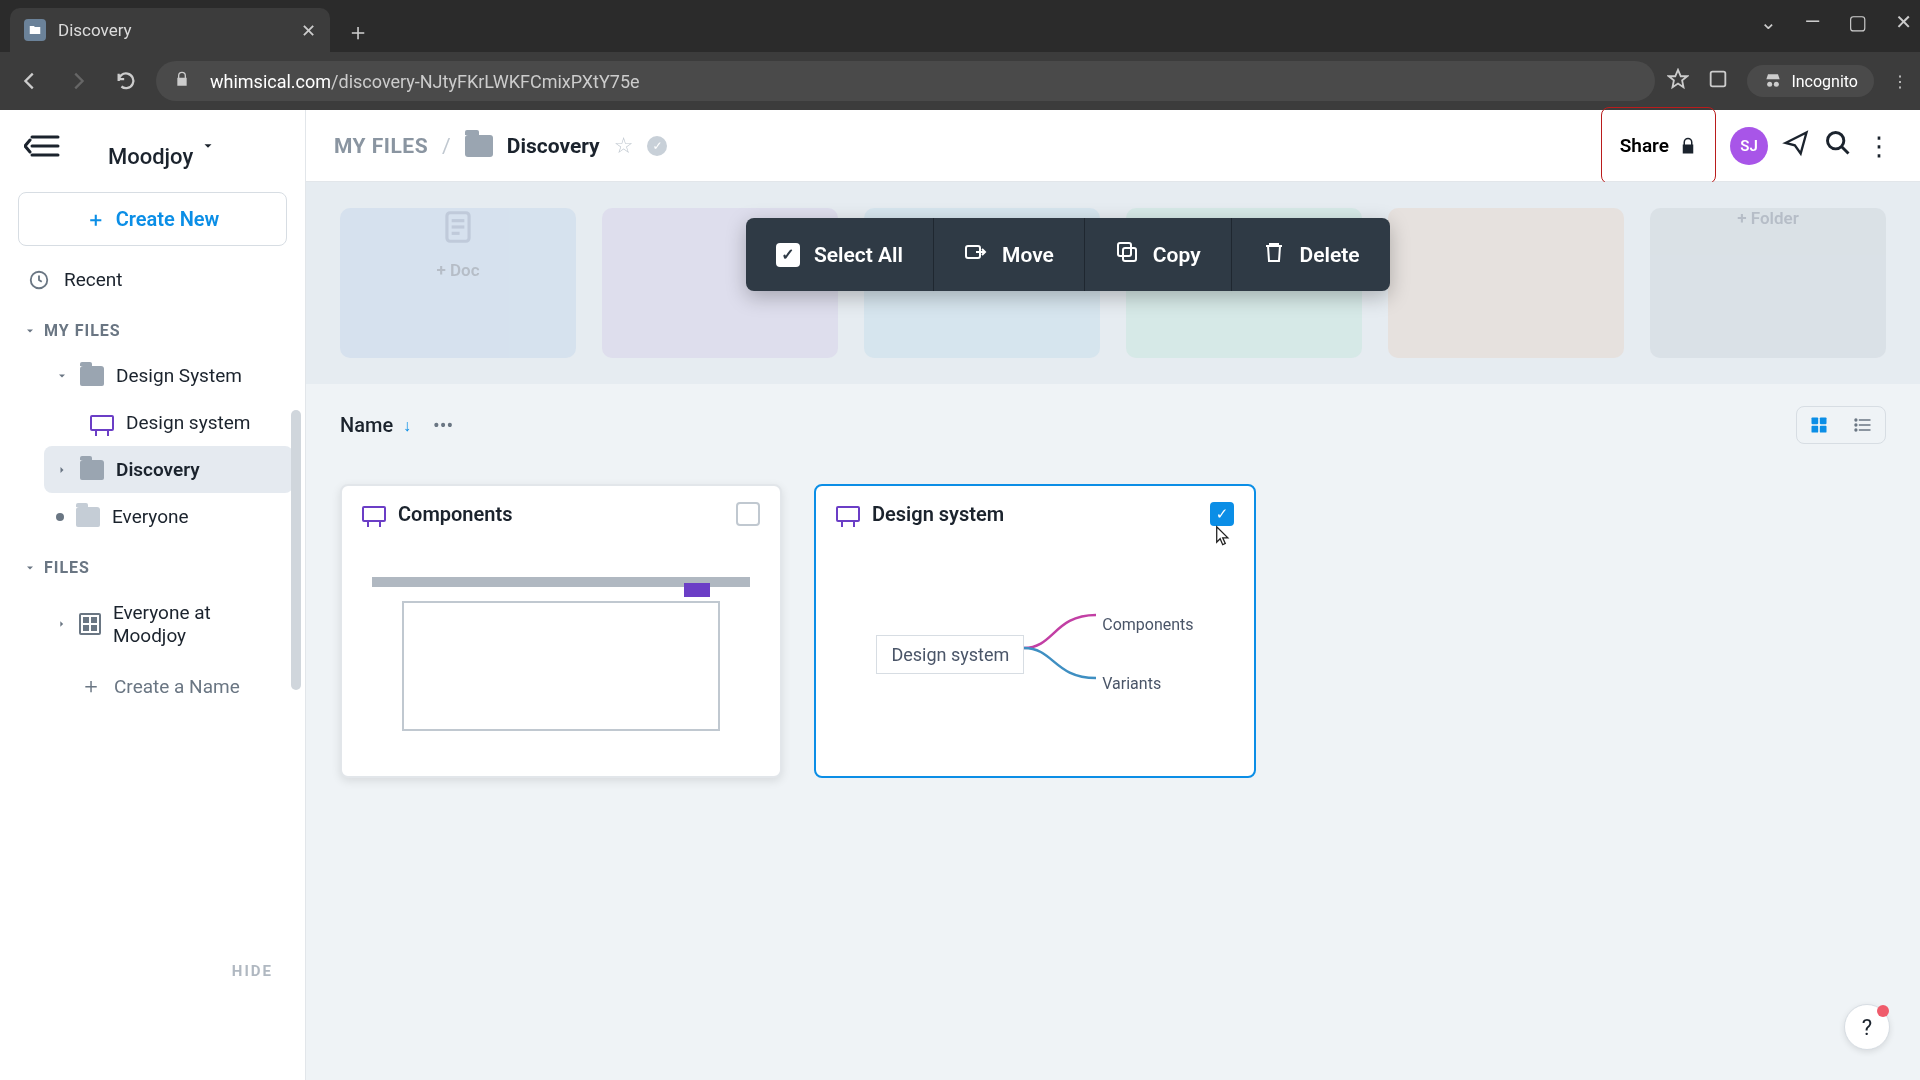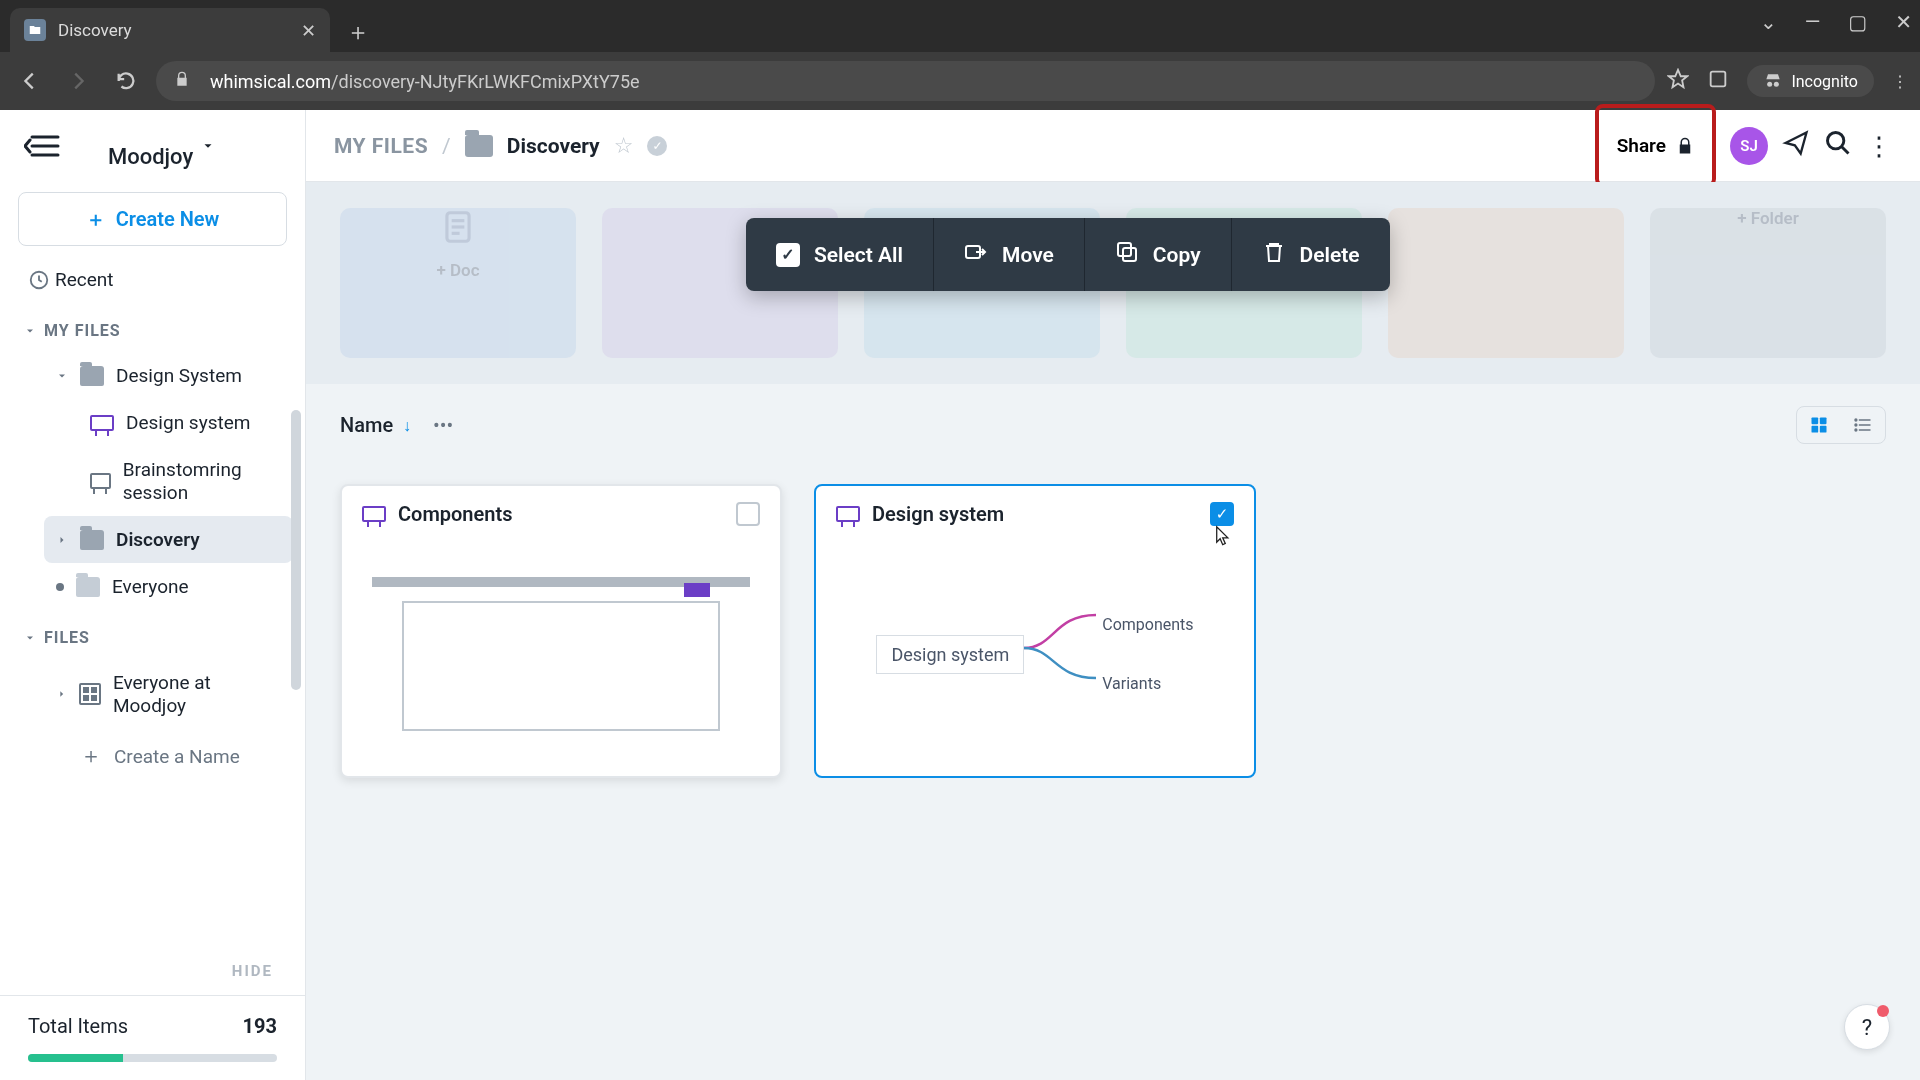--- a/index.html
+++ b/index.html
@@ -31,21 +31,21 @@
 
 .app { background: #eff3f6; height: calc(1080px - 110px); display: flex; }
 .sidebar { width: 460px; background: #fff; border-right: 1px solid #e2e6ea; display: flex; flex-direction: column; position: relative; }
 .sb-header { display: flex; align-items: center; height: 72px; padding: 0 24px; gap: 18px; }
 .hamburger { display: flex; flex-direction: column; gap: 5px; cursor: pointer; }
 .workspace { display: flex; align-items: center; gap: 8px; cursor: pointer; margin-left: 30px; }
 .workspace-name { font-size: 22px; color: #1b232d; font-weight: 500; margin-top: 20px; }
 
 .create-new { margin: 10px 18px; border: 1px solid #d7dde3; border-radius: 8px; height: 54px; display: flex; align-items: center; justify-content: center; gap: 10px; color: #0b8ee6; font-weight: 600; font-size: 20px; cursor: pointer; }
 
-.sb-item { display: flex; align-items: center; padding: 12px 28px; gap: 5px; font-size: 19px; color: #1b232d; cursor: pointer; }
+.sb-item { display: flex; align-items: center; padding: 12px 28px; gap: 14px; font-size: 19px; color: #1b232d; cursor: pointer; }
 .sb-item .clock { width: 22px; height: 22px; }
 
 .sb-section-hdr { display: flex; align-items: center; padding: 18px 24px 12px; gap: 8px; color: #6a7683; font-weight: 700; font-size: 16px; letter-spacing: 1px; }
 
 .tree { padding: 0 12px 0 44px; }
 .tree-item { display: flex; align-items: center; padding: 12px 12px; gap: 12px; font-size: 19px; color: #1b232d; border-radius: 8px; cursor: pointer; }
 .tree-item.child { padding-left: 46px; }
 .tree-item.active { background: #e5eaf0; font-weight: 600; }
 .tree-caret { width: 12px; color: #6a7683; }
 .folder-icon { width: 24px; height: 20px; background: #9aa5b1; border-radius: 3px 3px 2px 2px; position: relative; }
@@ -72,21 +72,21 @@
 .app-header { height: 72px; background: #fff; border-bottom: 1px solid #e2e6ea; display: flex; align-items: center; padding: 0 28px; gap: 14px; }
 .breadcrumb { display: flex; align-items: center; gap: 14px; font-size: 21px; }
 .bc-root { color: #8a95a1; font-weight: 700; letter-spacing: 0.5px; }
 .bc-sep { color: #c0c8d0; }
 .bc-folder { width: 28px; height: 22px; background: #9aa5b1; border-radius: 3px; position: relative; }
 .bc-folder::before { content: ''; position: absolute; top: -5px; left: 0; width: 14px; height: 5px; background: #9aa5b1; border-radius: 2px 2px 0 0; }
 .bc-name { font-weight: 700; color: #1b232d; }
 .star-icon { color: #c0c8d0; font-size: 22px; cursor: pointer; }
 .check-icon { width: 20px; height: 20px; border-radius: 50%; background: #c8d0d8; display: flex; align-items: center; justify-content: center; color: #fff; font-size: 12px; cursor: pointer; }
 .hdr-spacer { flex: 1; }
-.share-btn { display: flex; align-items: center; gap: 10px; border: 4px solid #b91c1c; border-radius: 8px; padding: 26px 18px; font-size: 19px; font-weight: 600; cursor: pointer; }
+.share-btn { display: flex; align-items: center; gap: 10px; border: 1px solid #b91c1c; border-radius: 8px; padding: 26px 18px; font-size: 19px; font-weight: 600; cursor: pointer; }
 .avatar { width: 38px; height: 38px; border-radius: 50%; background: #a855e8; color: #fff; display: flex; align-items: center; justify-content: center; font-weight: 600; font-size: 15px; cursor: pointer; }
 .hdr-icon { font-size: 26px; color: #1b232d; cursor: pointer; }
 
 .create-row { background: #e6ecf1; padding: 26px 34px; display: flex; gap: 26px; }
 .create-tile { width: 236px; height: 150px; border-radius: 10px; display: flex; flex-direction: column; align-items: center; justify-content: flex-start; gap: 10px; opacity: 0.3; }
 .ct1 { background: #b2c9e8; } .ct2 { background: #cdbce3; } .ct3 { background: #b2d4e8; }
 .ct4 { background: #b2e0d0; } .ct5 { background: #e8c8b2; } .ct6 { background: #c0c8d0; }
 .create-tile .tile-lbl { color: #4a5568; font-weight: 600; font-size: 17px; }
 .doc-icn svg { width: 38px; height: 38px; }
 
@@ -236,24 +236,20 @@
         <svg width="12" height="12" viewBox="0 0 24 24" fill="#6a7683" class="tree-caret">
             <path d="M6 9l6 6 6-6z"></path>
           </svg>
         <div class="folder-icon"></div>
         <span>Design System</span>
       </div>
       <div class="tree-item child">
         <div class="board-icon"></div>
         <span>Design system</span>
       </div>
-      <div class="tree-item child">
-        <div class="board-icon grey"></div>
-        <span>Brainstomring session</span>
-      </div>
       <div class="tree-item active">
         <svg width="12" height="12" viewBox="0 0 24 24" fill="#6a7683" class="tree-caret">
             <path d="M9 6l6 6-6 6z"></path>
           </svg>
         <div class="folder-icon"></div>
         <span>Discovery</span>
       </div>
       <div class="tree-item">
         <div class="dot tree-caret"></div>
         <div class="folder-icon light"></div>
@@ -281,29 +277,20 @@
       </div>
       <div class="tree-item">
         <span class="tree-caret"></span>
         <span style="color:#6a7683;font-size:22px;">＋</span>
         <span style="color:#6a7683;">Create a Name</span>
       </div>
     </div>
     <div class="sb-scroll-thumb"></div>
     <div style="flex:1"></div>
     <span class="hide-lbl">HIDE</span>
-    <div class="sb-footer">
-      <div class="total-row">
-        <span>Total Items</span>
-        <span class="count">193</span>
-      </div>
-      <div class="progress">
-          <div></div>
-        </div>
-    </div>
   </div>
 
   <div class="main">
     <div class="app-header">
       <div class="breadcrumb">
         <span class="bc-root">MY FILES</span>
         <span class="bc-sep">/</span>
         <div class="bc-folder"></div>
         <span class="bc-name">Discovery</span>
         <span class="star-icon">☆</span>

